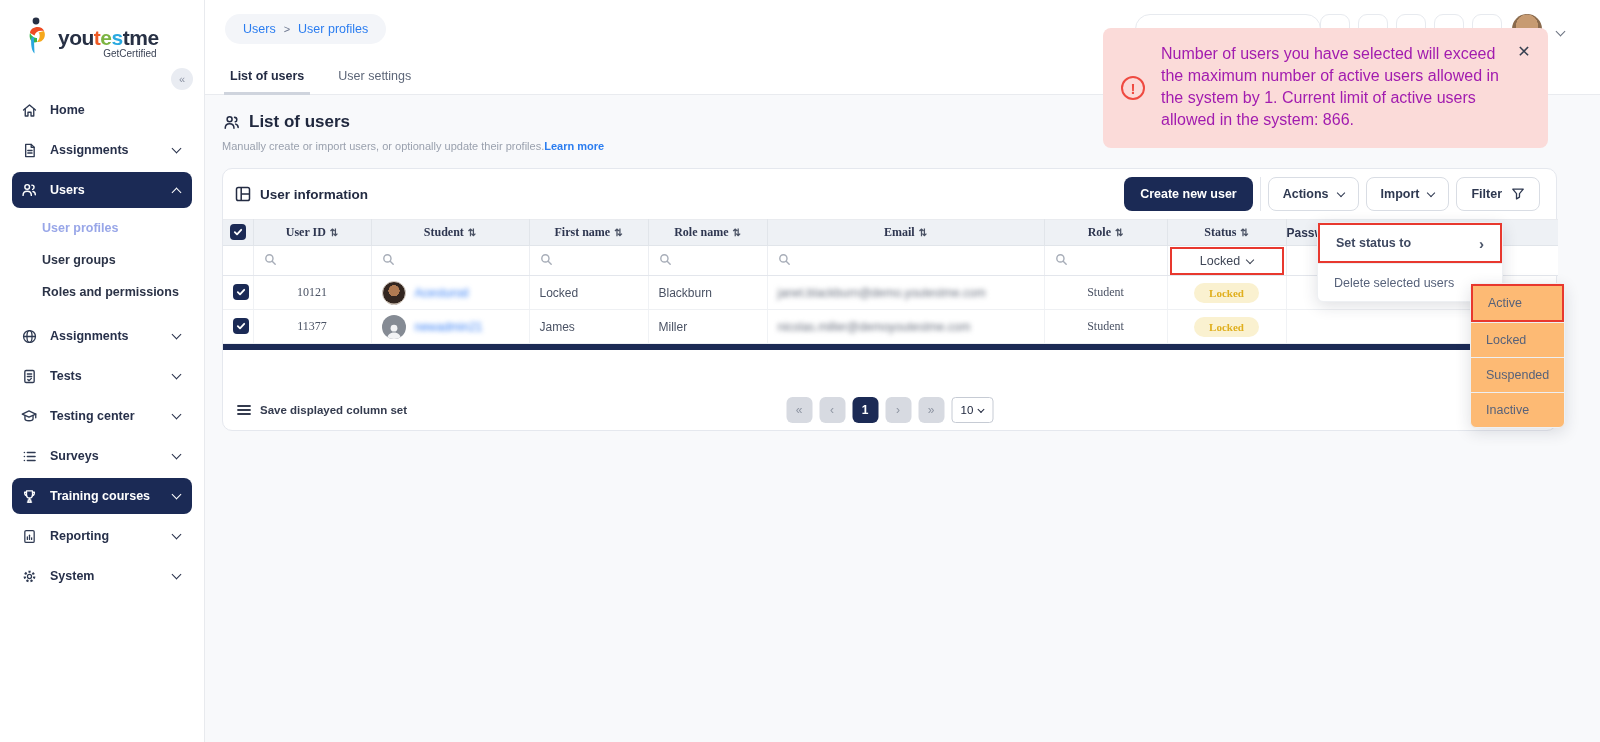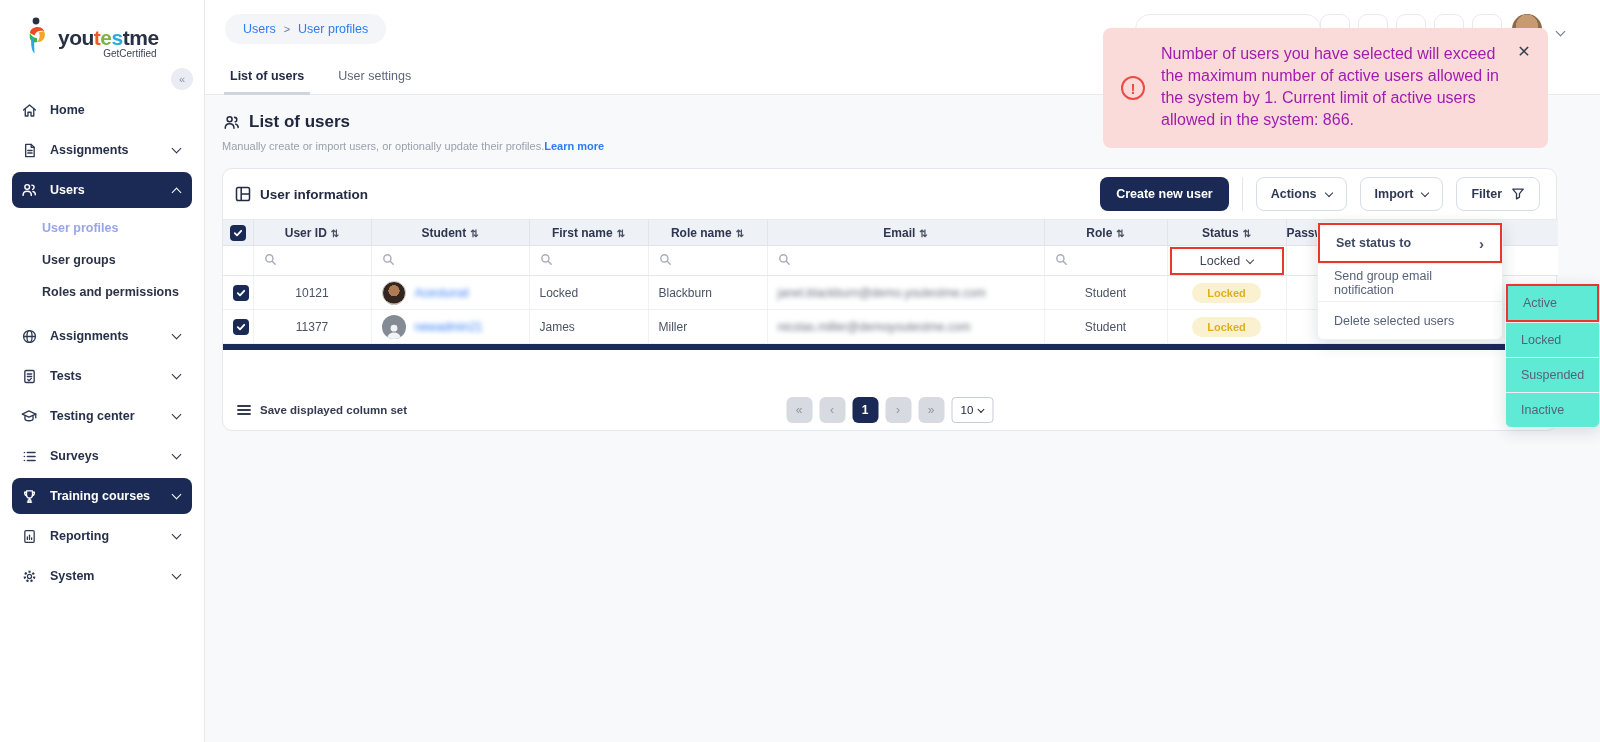--- a/index.html
+++ b/index.html
@@ -46,38 +46,38 @@
 
   
   .content { padding:15px 0 0 17px; }
   .page-title { display:flex; align-items:center; gap:8px; font-size:17px; font-weight:700; color:#20283e; height:24px; margin-bottom:6px; }
   .page-sub { font-size:11px; color:#9aa1ae; height:14px; margin-bottom:14px; }
   .page-sub .learn { color:#2b7df0; font-weight:700; cursor:pointer; }
 
   .card { width:1335px; background:#fff; border:1px solid #e5e8ee; border-radius:10px; position:relative; }
   .card-header { height:50px; display:flex; align-items:center; padding:0 16px 0 12px; }
   .card-title { display:flex; align-items:center; gap:9px; font-size:13.5px; font-weight:700; color:#232b42; }
-  .card-actions { margin-left:auto; display:flex; align-items:flex-end; gap:13px; }
+  .card-actions { margin-left:auto; display:flex; align-items:flex-end; gap:7px; }
   .btn-primary { background:#1b2a55; color:#fff; font-size:12.5px; font-weight:700; border:none; border-radius:8px; height:34px; padding:0 16px; cursor:pointer; font-family:inherit; }
   .vdiv { width:1px; height:34px; background:#e3e6ec; }
   .btn-outline { background:#fff; border:1px solid #d9dde4; border-radius:8px; height:34px; padding:0 14px; font-size:12.5px; font-weight:700; color:#2e3850; display:flex; align-items:center; gap:9px; cursor:pointer; font-family:inherit; }
   .btn-outline .chev { width:6px; height:6px; border-width:1.6px; margin:0 0 2px 0; color:#2e3850; }
 
   
   table.users { width:100%; border-collapse:collapse; table-layout:fixed; }
   col.c-check{width:30px;} col.c-id{width:118px;} col.c-user{width:158px;} col.c-first{width:119px;}
   col.c-last{width:119px;} col.c-email{width:277px;} col.c-role{width:123px;} col.c-status{width:119px;} col.c-pwd{width:272px;}
   tr.head-row th { background:#eef1f5; height:26px; font-size:12px; font-weight:700; color:#2e3650; border-top:1px solid #e9ebef; border-bottom:1px solid #e1e5ea; border-right:1px solid #e1e5ea; text-align:center; }
   tr.head-row th:last-child { border-right:none; }
   .sort { font-size:10px; color:#4a5264; margin-left:4px; }
   tr.filter-row td { height:30px; background:#fff; border-bottom:1px solid #e3e6ec; border-right:1px solid #eceef2; padding:0 10px; }
   tr.filter-row td:last-child { border-right:none; }
   tr.data-row td { height:34px; font-size:12px; color:#4a5264; border-bottom:1px solid #eef0f3; border-right:1px solid #f0f2f5; padding:0 10px; }
   tr.data-row td:last-child { border-right:none; }
-  td.center, th.center { text-align:center; }
+  td.center, th.center { text-align:center;font-family:Liberation Serif, serif; }
   .checkbox { width:16px; height:16px; background:#1b2a55; border-radius:4px; display:inline-flex; align-items:center; justify-content:center; cursor:pointer; }
   .user-cell { display:flex; align-items:center; gap:9px; }
   .avatar { width:24px; height:24px; border-radius:50%; flex:0 0 24px; }
   .avatar.photo { background:radial-gradient(circle at 50% 40%, #b07a52 0 32%, #332620 33% 72%, #8a7b6e 73%); border:1px solid #d8cfc6; }
   .avatar.generic { background:#858b94; display:flex; align-items:flex-end; justify-content:center; overflow:hidden; }
   .blur-link { color:#3b82f6; filter:blur(2.4px); user-select:none; }
   .blur-text { color:#6b7280; filter:blur(2.4px); user-select:none; }
   .badge { display:inline-block; background:#faf1d0; color:#e0af1e; font-size:11px; font-weight:700; padding:4px 15px; border-radius:12px; }
   .status-filter { display:flex; align-items:center; justify-content:center; gap:7px; height:28px; border:2px solid #e8382e; font-size:12.5px; color:#3f4656; margin:0 -8px; background:#fff; }
   .status-filter .chev { margin:0 0 2px 0; color:#3f4656; width:6px; height:6px; }
@@ -98,21 +98,21 @@
   .toast-icon { width:24px; height:24px; border:2px solid #ef4a41; border-radius:50%; color:#ef4a41; font-weight:700; font-size:15px; display:flex; align-items:center; justify-content:center; flex:0 0 24px; align-self:center; }
   .toast-msg { width:338px; font-size:16px; line-height:22px; color:#a21caf; }
   .toast-close { width:18px; height:18px; color:#374151; font-size:16px; cursor:pointer; line-height:18px; text-align:center; }
 
   .menu { position:absolute; left:1317px; top:222px; width:186px; background:#fff; border-radius:6px; box-shadow:0 4px 16px rgba(25,32,56,.14); border:1px solid #eef0f3; z-index:40; }
   .menu-item { display:flex; align-items:center; padding:0 16px; font-size:12.5px; color:#57627a; cursor:pointer; height:38px; border-top:1px solid #edeff2; }
   .menu-item:first-child { border-top:none; height:36px; }
   .menu-item.annotated { border:2px solid #e8382e; height:40px; color:#3f4961; font-weight:600; }
   .menu-item .arrow { margin-left:auto; font-size:15px; color:#4a5468; }
 
-  .submenu { position:absolute; left:1505px; top:283px; width:95px; background:#5eead4; border-radius:6px; box-shadow:0 4px 16px rgba(25,32,56,.14); border:1px solid #eef0f3; z-index:41; }
+  .submenu { position:absolute; left:1470px; top:283px; width:95px; background:#fdba74; border-radius:6px; box-shadow:0 4px 16px rgba(25,32,56,.14); border:1px solid #eef0f3; z-index:41; }
   .submenu-item { display:flex; align-items:center; padding:0 15px; font-size:12.5px; color:#57627a; cursor:pointer; height:35px; border-top:1px solid #edeff2; }
   .submenu-item:first-child { border-top:none; }
   .submenu-item.annotated { border:2px solid #e8382e; height:38px; }
 </style>
 </head>
 <body>
 
 <div class="app">
 
   <div class="sidebar">
@@ -476,21 +476,20 @@
     <div class="toast-icon">!</div>
     <div class="toast-msg">Number of users you have selected will exceed the maximum number of active users allowed in the system by 1. Current limit of active users allowed in the system: 866.</div>
     <div class="toast-close">✕</div>
   </div>
 
   <div class="menu">
     <div class="menu-item annotated">
         <span>Set status to</span>
         <span class="arrow">›</span>
       </div>
-    <div class="menu-item">Send group email notification</div>
     <div class="menu-item">Delete selected users</div>
   </div>
 
   <div class="submenu">
     <div class="submenu-item annotated">Active</div>
     <div class="submenu-item">Locked</div>
     <div class="submenu-item">Suspended</div>
     <div class="submenu-item">Inactive</div>
   </div>
 

